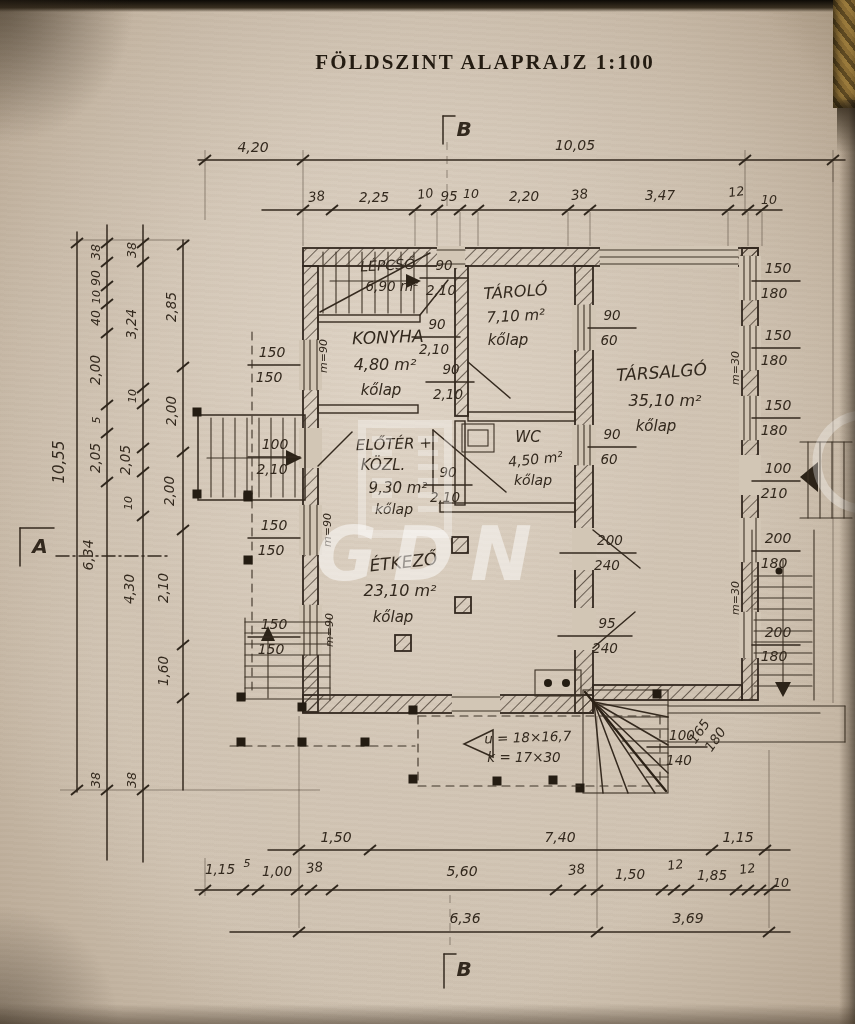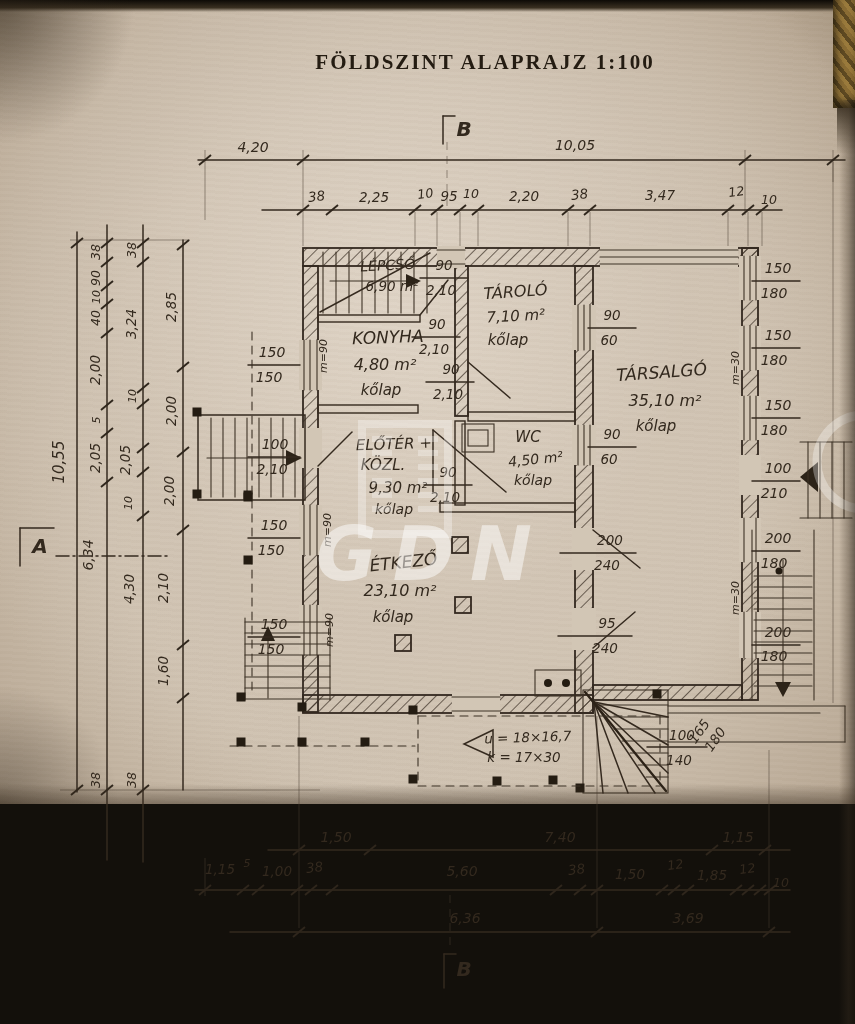--- a/index.html
+++ b/index.html
@@ -1,16 +1,16 @@
 <!DOCTYPE html>
 <html><head>
 <meta charset="utf-8">
 <style>
   html,body{margin:0;padding:0;width:855px;height:1024px;overflow:hidden;background:#13100b;}
-  .photo{position:relative;width:855px;height:804px;background:#c9bcab;}
+  .photo{position:relative;width:855px;height:1024px;background:#c9bcab;}
   .paper{position:absolute;inset:0;
     background:
       radial-gradient(ellipse at 46% 38%, rgba(224,213,199,.9) 0%, rgba(209,196,180,.6) 45%, rgba(0,0,0,0) 75%),
       radial-gradient(ellipse at 50% 55%, #d6cabA 0%, #cfc2b1 55%, #b9a995 88%, #a2917b 100%);
   }
   .paper::after{content:"";position:absolute;inset:0;pointer-events:none;
     background:repeating-linear-gradient(4deg, rgba(110,92,70,.025) 0 3px, rgba(255,255,255,.015) 3px 6px);}
   .edge-top{position:absolute;top:0;left:0;width:100%;height:12px;
     background:linear-gradient(#0d0a06,#3a3021 65%,rgba(58,48,33,0));}
   .corner-tl{position:absolute;top:0;left:0;width:140px;height:150px;

